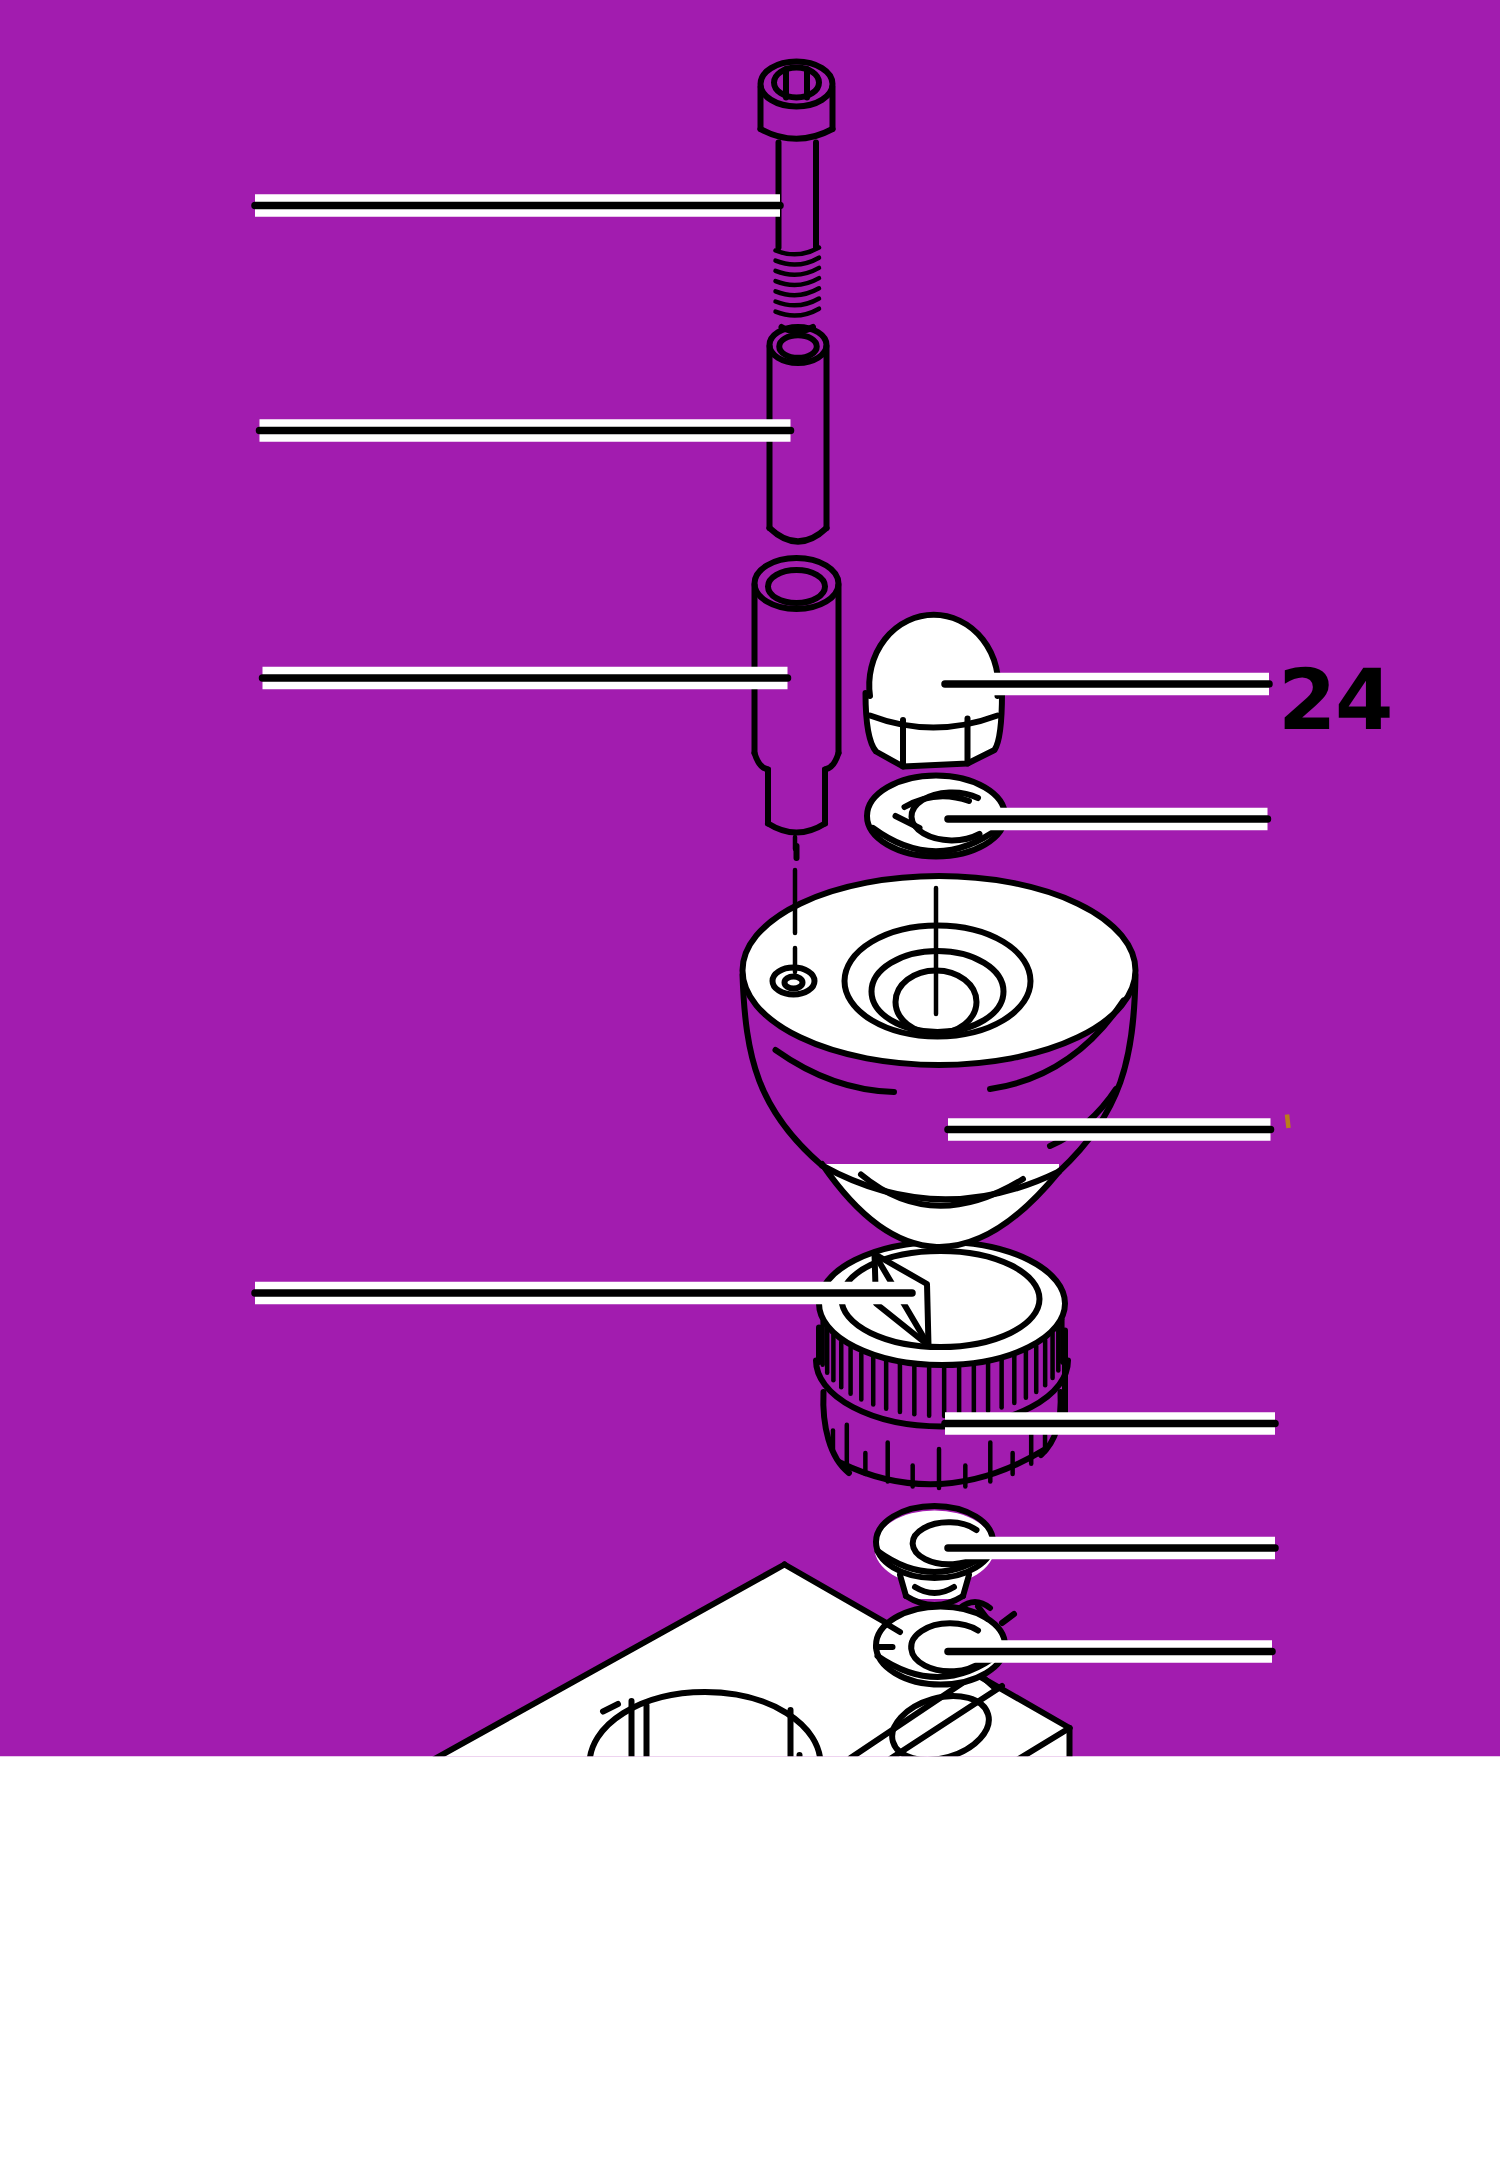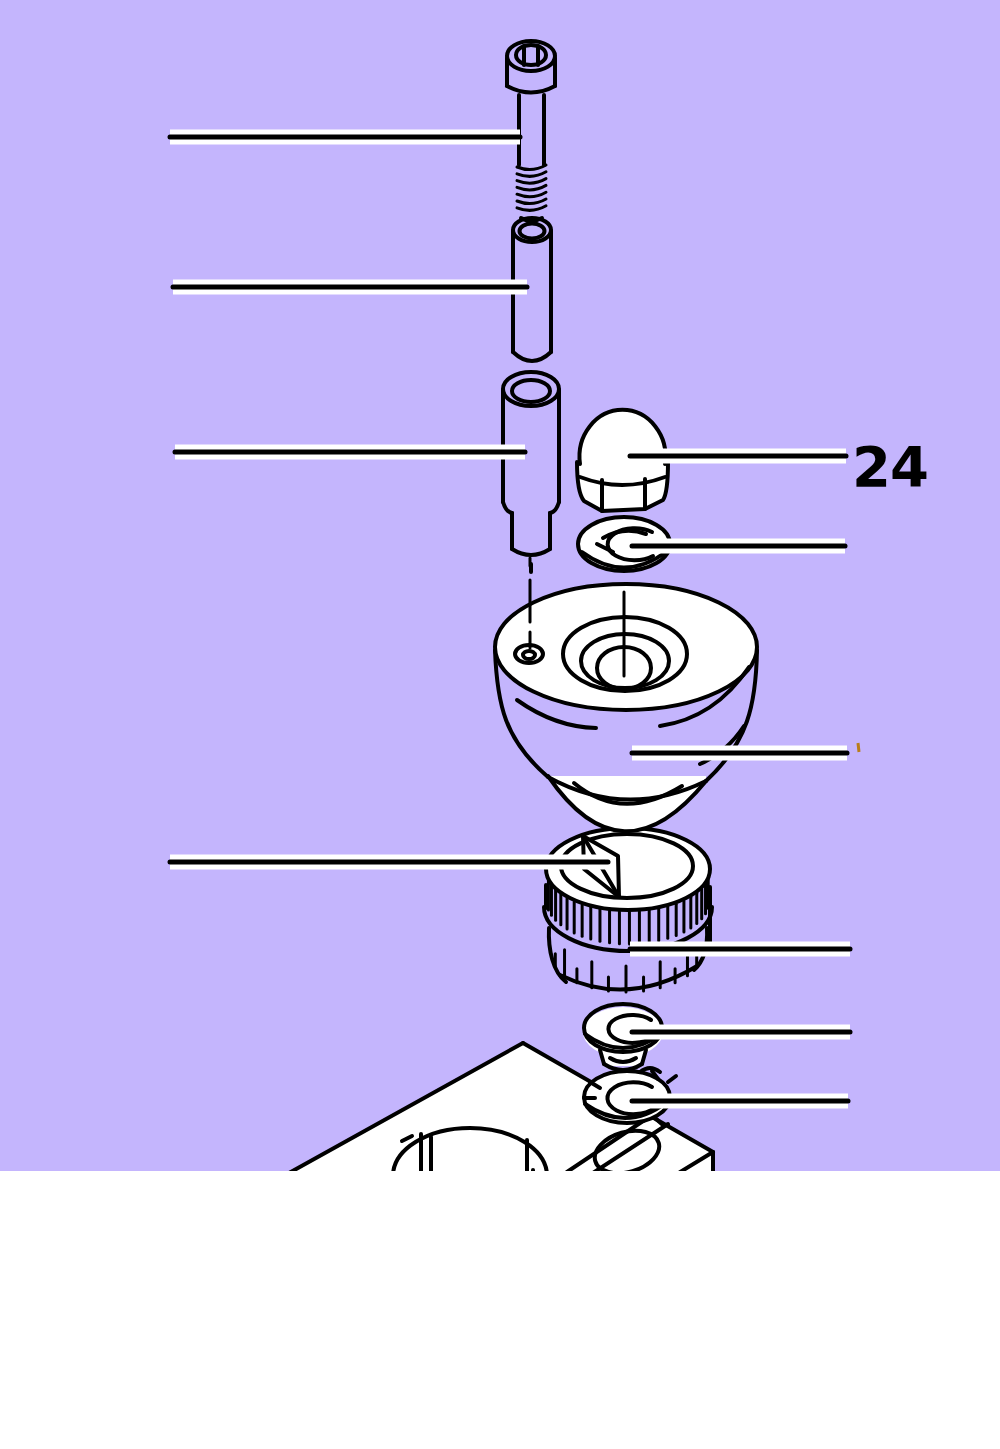--- a/index.html
+++ b/index.html
@@ -1,16 +1,16 @@
 <!DOCTYPE html>
 <html><head>
 <meta charset="utf-8">
 <style>
   html,body{margin:0;padding:0;background:#ffffff;}
-  .canvas{position:relative;width:1000px;height:1171px;background:#c4b5fd;overflow:hidden;
+  .canvas{position:relative;width:1000px;height:1171px;background:#a21caf;overflow:hidden;
           font-family:"DejaVu Sans","Liberation Sans",sans-serif;}
   svg{display:block;}
   .ink{stroke:#000;fill:none;stroke-linecap:round;stroke-linejoin:round;}
   .w4{stroke-width:4;}
   .w3{stroke-width:3;}
   .leader{stroke:#000;stroke-width:5;fill:none;stroke-linecap:round;}
   .casing{stroke:#fff;stroke-width:15;fill:none;stroke-linecap:butt;}
   .whitefill{fill:#ffffff;stroke:none;}
   .callout-num{font-family:"DejaVu Sans","Liberation Sans",sans-serif;
                font-weight:bold;font-size:56px;fill:#000;letter-spacing:-1px;}

